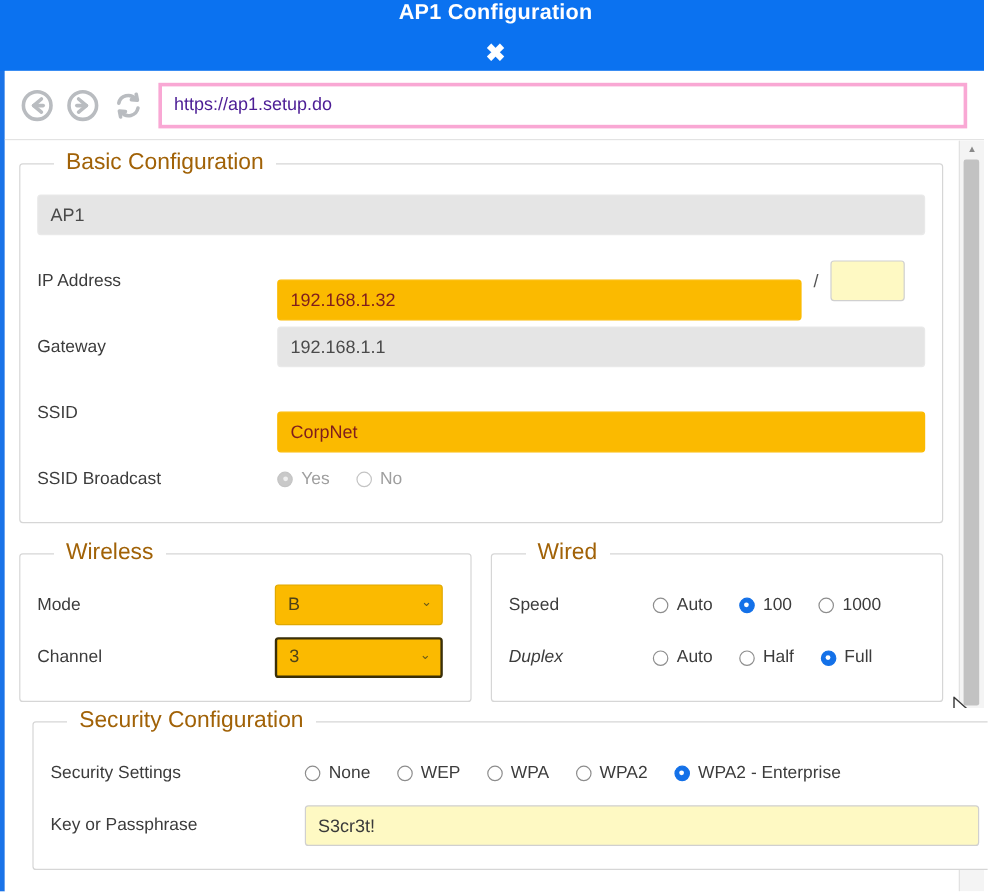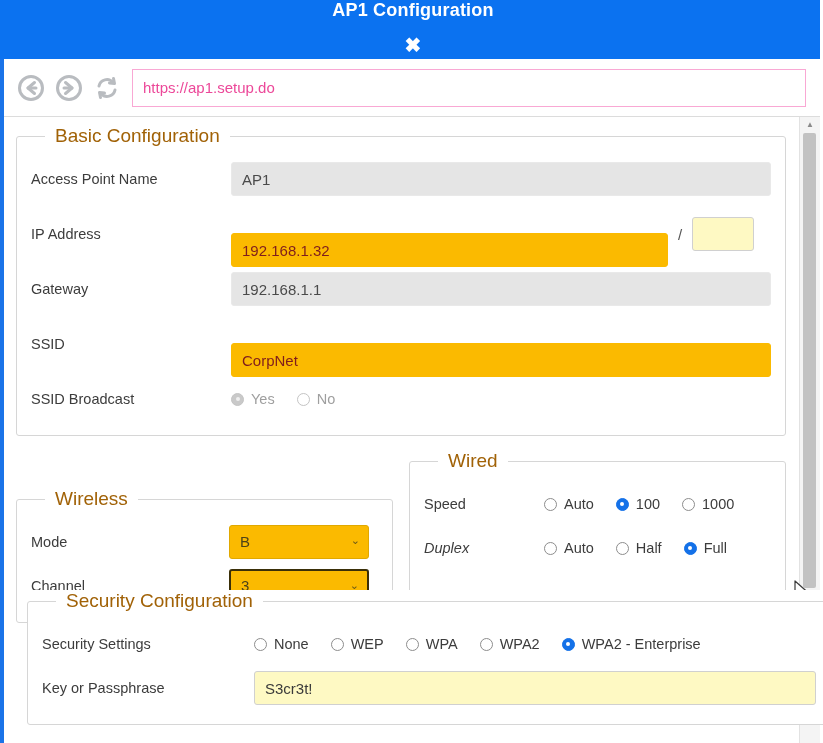--- a/index.html
+++ b/index.html
@@ -74,28 +74,28 @@
     width: 30px;
     height: 30px;
     display: flex;
     align-items: center;
     justify-content: center;
     cursor: pointer;
   }
   .url-bar {
     flex: 1;
     height: 38px;
-    border: 1px solid #f9a8d4;
+    border: 3px solid #f9a8d4;
     background: #ffffff;
     display: flex;
     align-items: center;
     padding: 0 10px;
     box-sizing: border-box;
     font-size: 15px;
-    color: #ec4899;
+    color: #4c1d95;
     cursor: text;
     margin-right: 4px;
   }
 
   
   .content {
     position: relative;
     height: 626px;
     background: #ffffff;
     overflow: hidden;
@@ -345,21 +345,20 @@
   </div>
 
   <div class="content">
 
     <div class="scroll-area">
 
       <fieldset class="box">
         <legend>Basic Configuration</legend>
 
         <div class="row">
-          <div class="row-label">Access Point Name</div>
           <div class="row-ctrl">
             <div class="field disabled w-full">AP1</div>
           </div>
         </div>
 
         <div class="row">
           <div class="row-label">IP Address</div>
           <div class="row-ctrl">
             <div class="field highlight ip-field">192.168.1.32</div>
             <span class="slash">/</span>
@@ -393,21 +392,21 @@
                 <span class="radio disabled"></span>
                 <span>No</span>
               </label>
             </div>
           </div>
         </div>
       </fieldset>
 
       <div style="display:flex; gap:16px;">
 
-        <fieldset class="box" style="width:382px;margin-top:38px;">
+        <fieldset class="box" style="width:382px;">
           <legend>Wireless</legend>
 
           <div class="row">
             <div class="row-label" style="width:198px;">Mode</div>
             <div class="row-ctrl">
               <div class="select">
                 <span>B</span>
                 <span class="caret">⌄</span>
               </div>
             </div>

